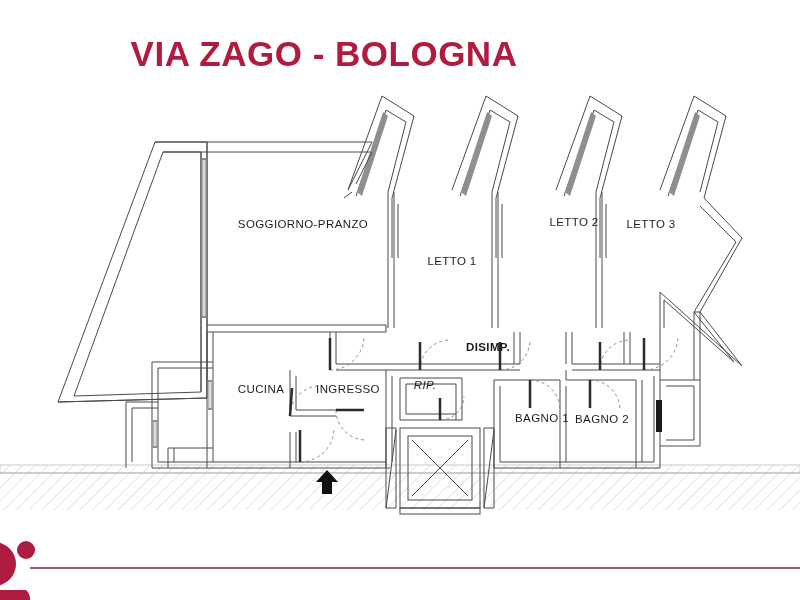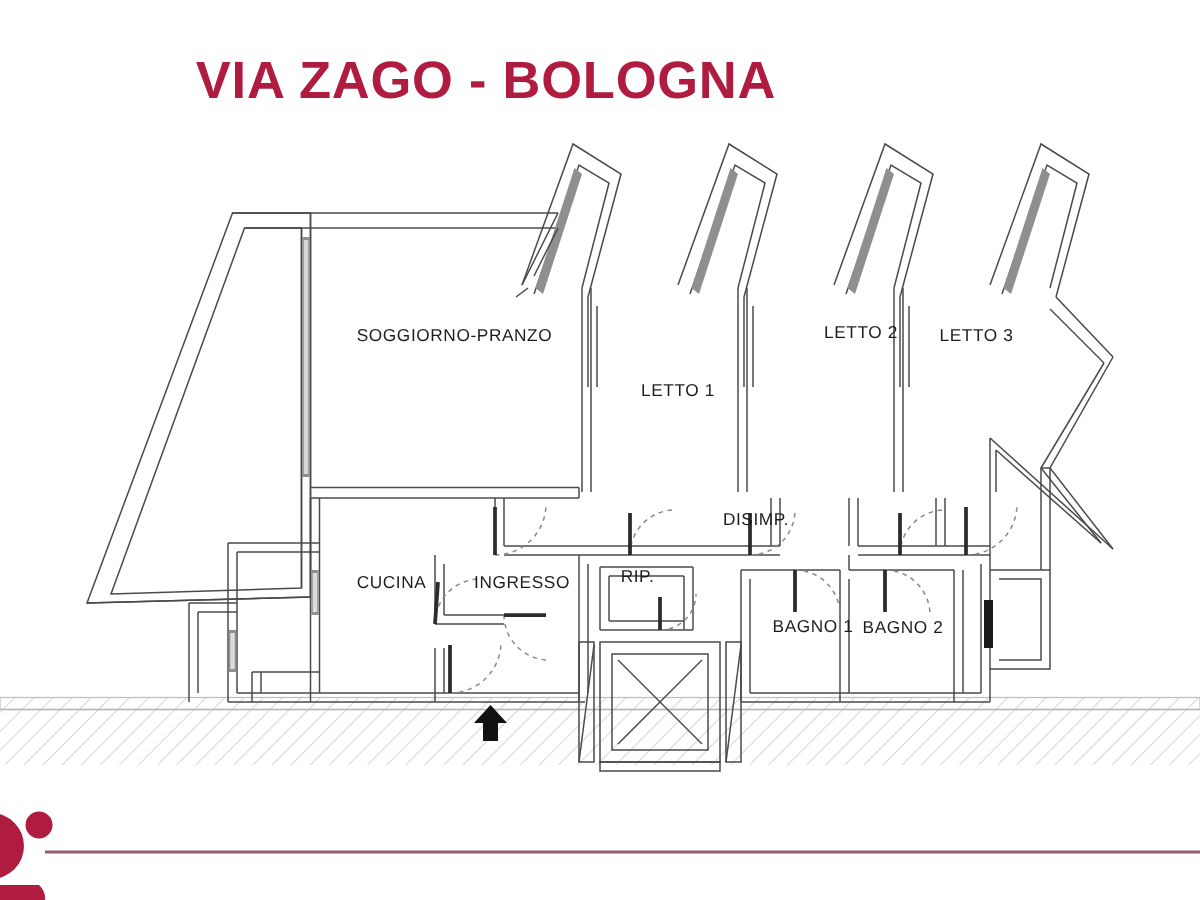--- a/index.html
+++ b/index.html
@@ -324,24 +324,24 @@
           <rect x="153.5" y="342" width="3" height="24" fill="#dcdcdc" stroke="none"></rect>
         </g>
       </g>
     </svg>
 
     <div id="room-labels">
         <div class="room-label" style="left: 303px; top: 144px;">SOGGIORNO-PRANZO</div>
         <div class="room-label" style="left: 452px; top: 142px; margin-top: 39px;">LETTO 1</div>
         <div class="room-label" style="left: 574px; top: 142px;">LETTO 2</div>
         <div class="room-label" style="left: 639px; top: 144px; margin-left: 12px;">LETTO 3</div>
-        <div class="room-label" style="left: 504px; top: 267px;">DISIMP.</div>
+        <div class="room-label" style="left: 488px; top: 267px; font-weight: bold;">DISIMP.</div>
         <div class="room-label" style="left: 261px; top: 309px; text-align: right;">CUCINA</div>
         <div class="room-label" style="left: 348px; top: 309px;">INGRESSO</div>
-        <div class="room-label" style="left: 425px; top: 305px;">RIP.</div>
+        <div class="room-label" style="left: 425px; top: 305px; font-style: italic;">RIP.</div>
         <div class="room-label" style="left: 526px; top: 338px; margin-left: 16px;">BAGNO 1</div>
         <div class="room-label" style="left: 602px; top: 339px;">BAGNO 2</div>
       </div>
   </div>
 
   <div id="footer-rule" style="background: rgb(142, 74, 99);"></div>
 
   <div id="brand-logo">
     <svg viewBox="0 0 56 64" width="56" height="64" xmlns="http://www.w3.org/2000/svg">
       <path d="M -6,6 A 22 22 0 1 1 -6,50 Z" fill="#b01c40"></path>

